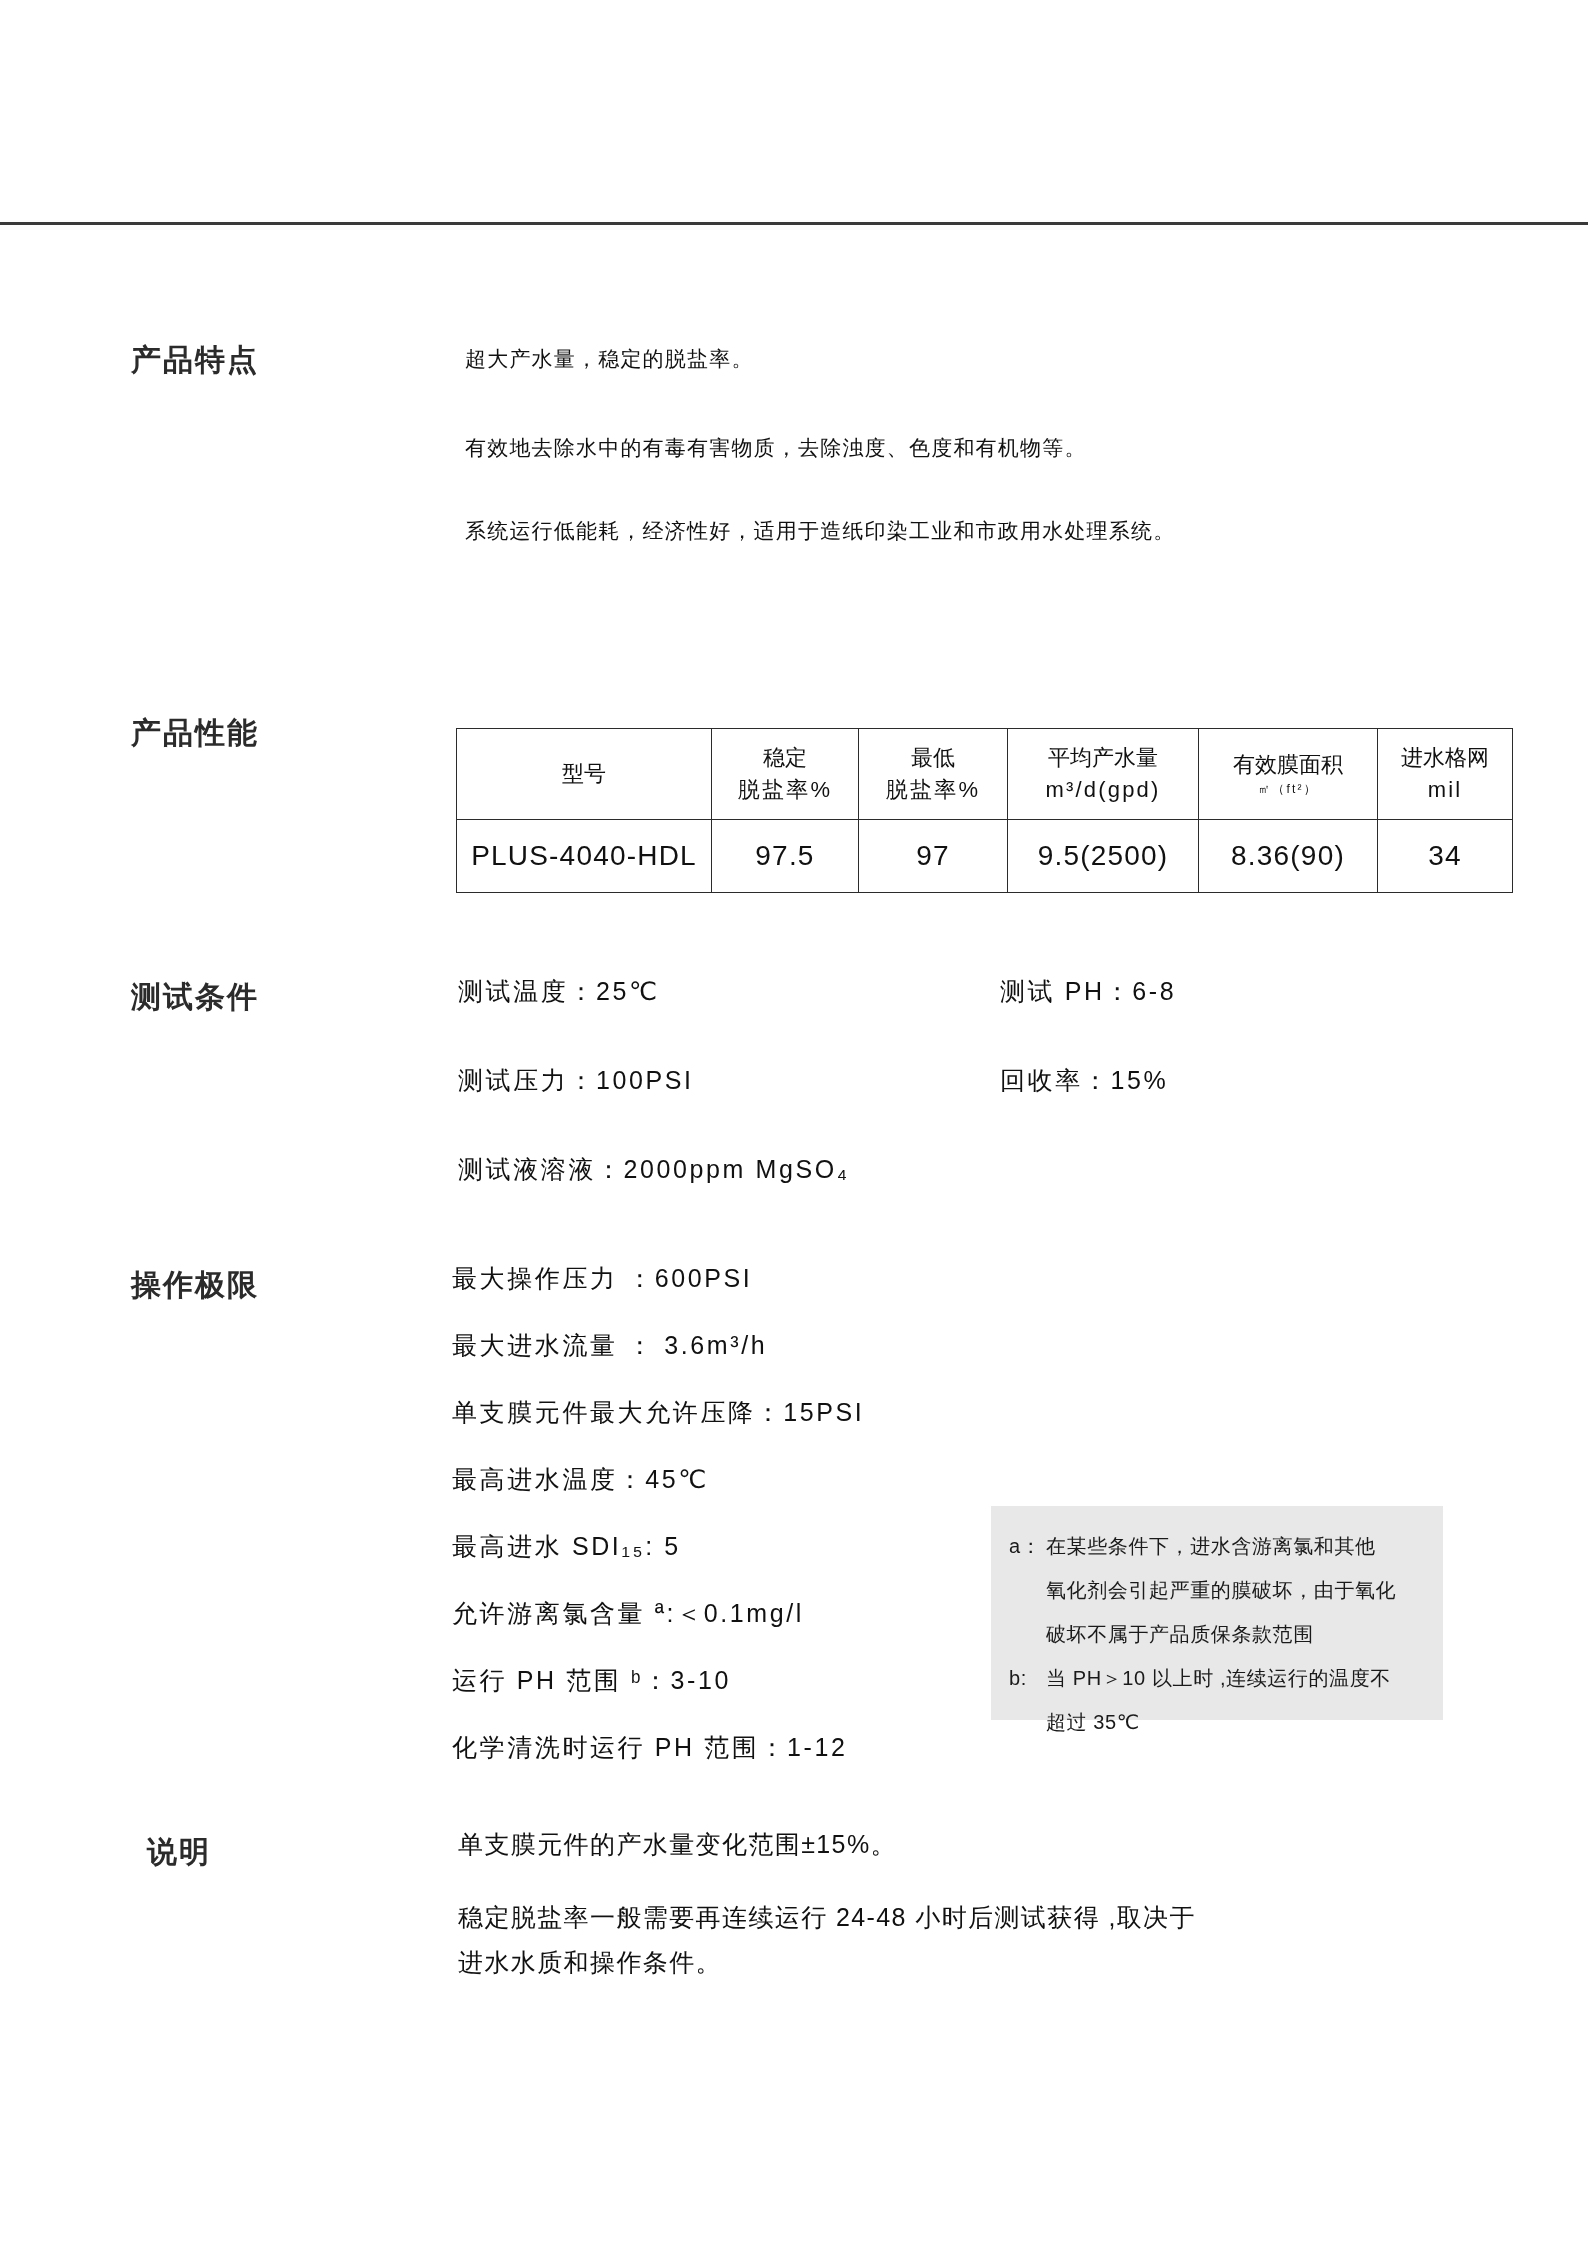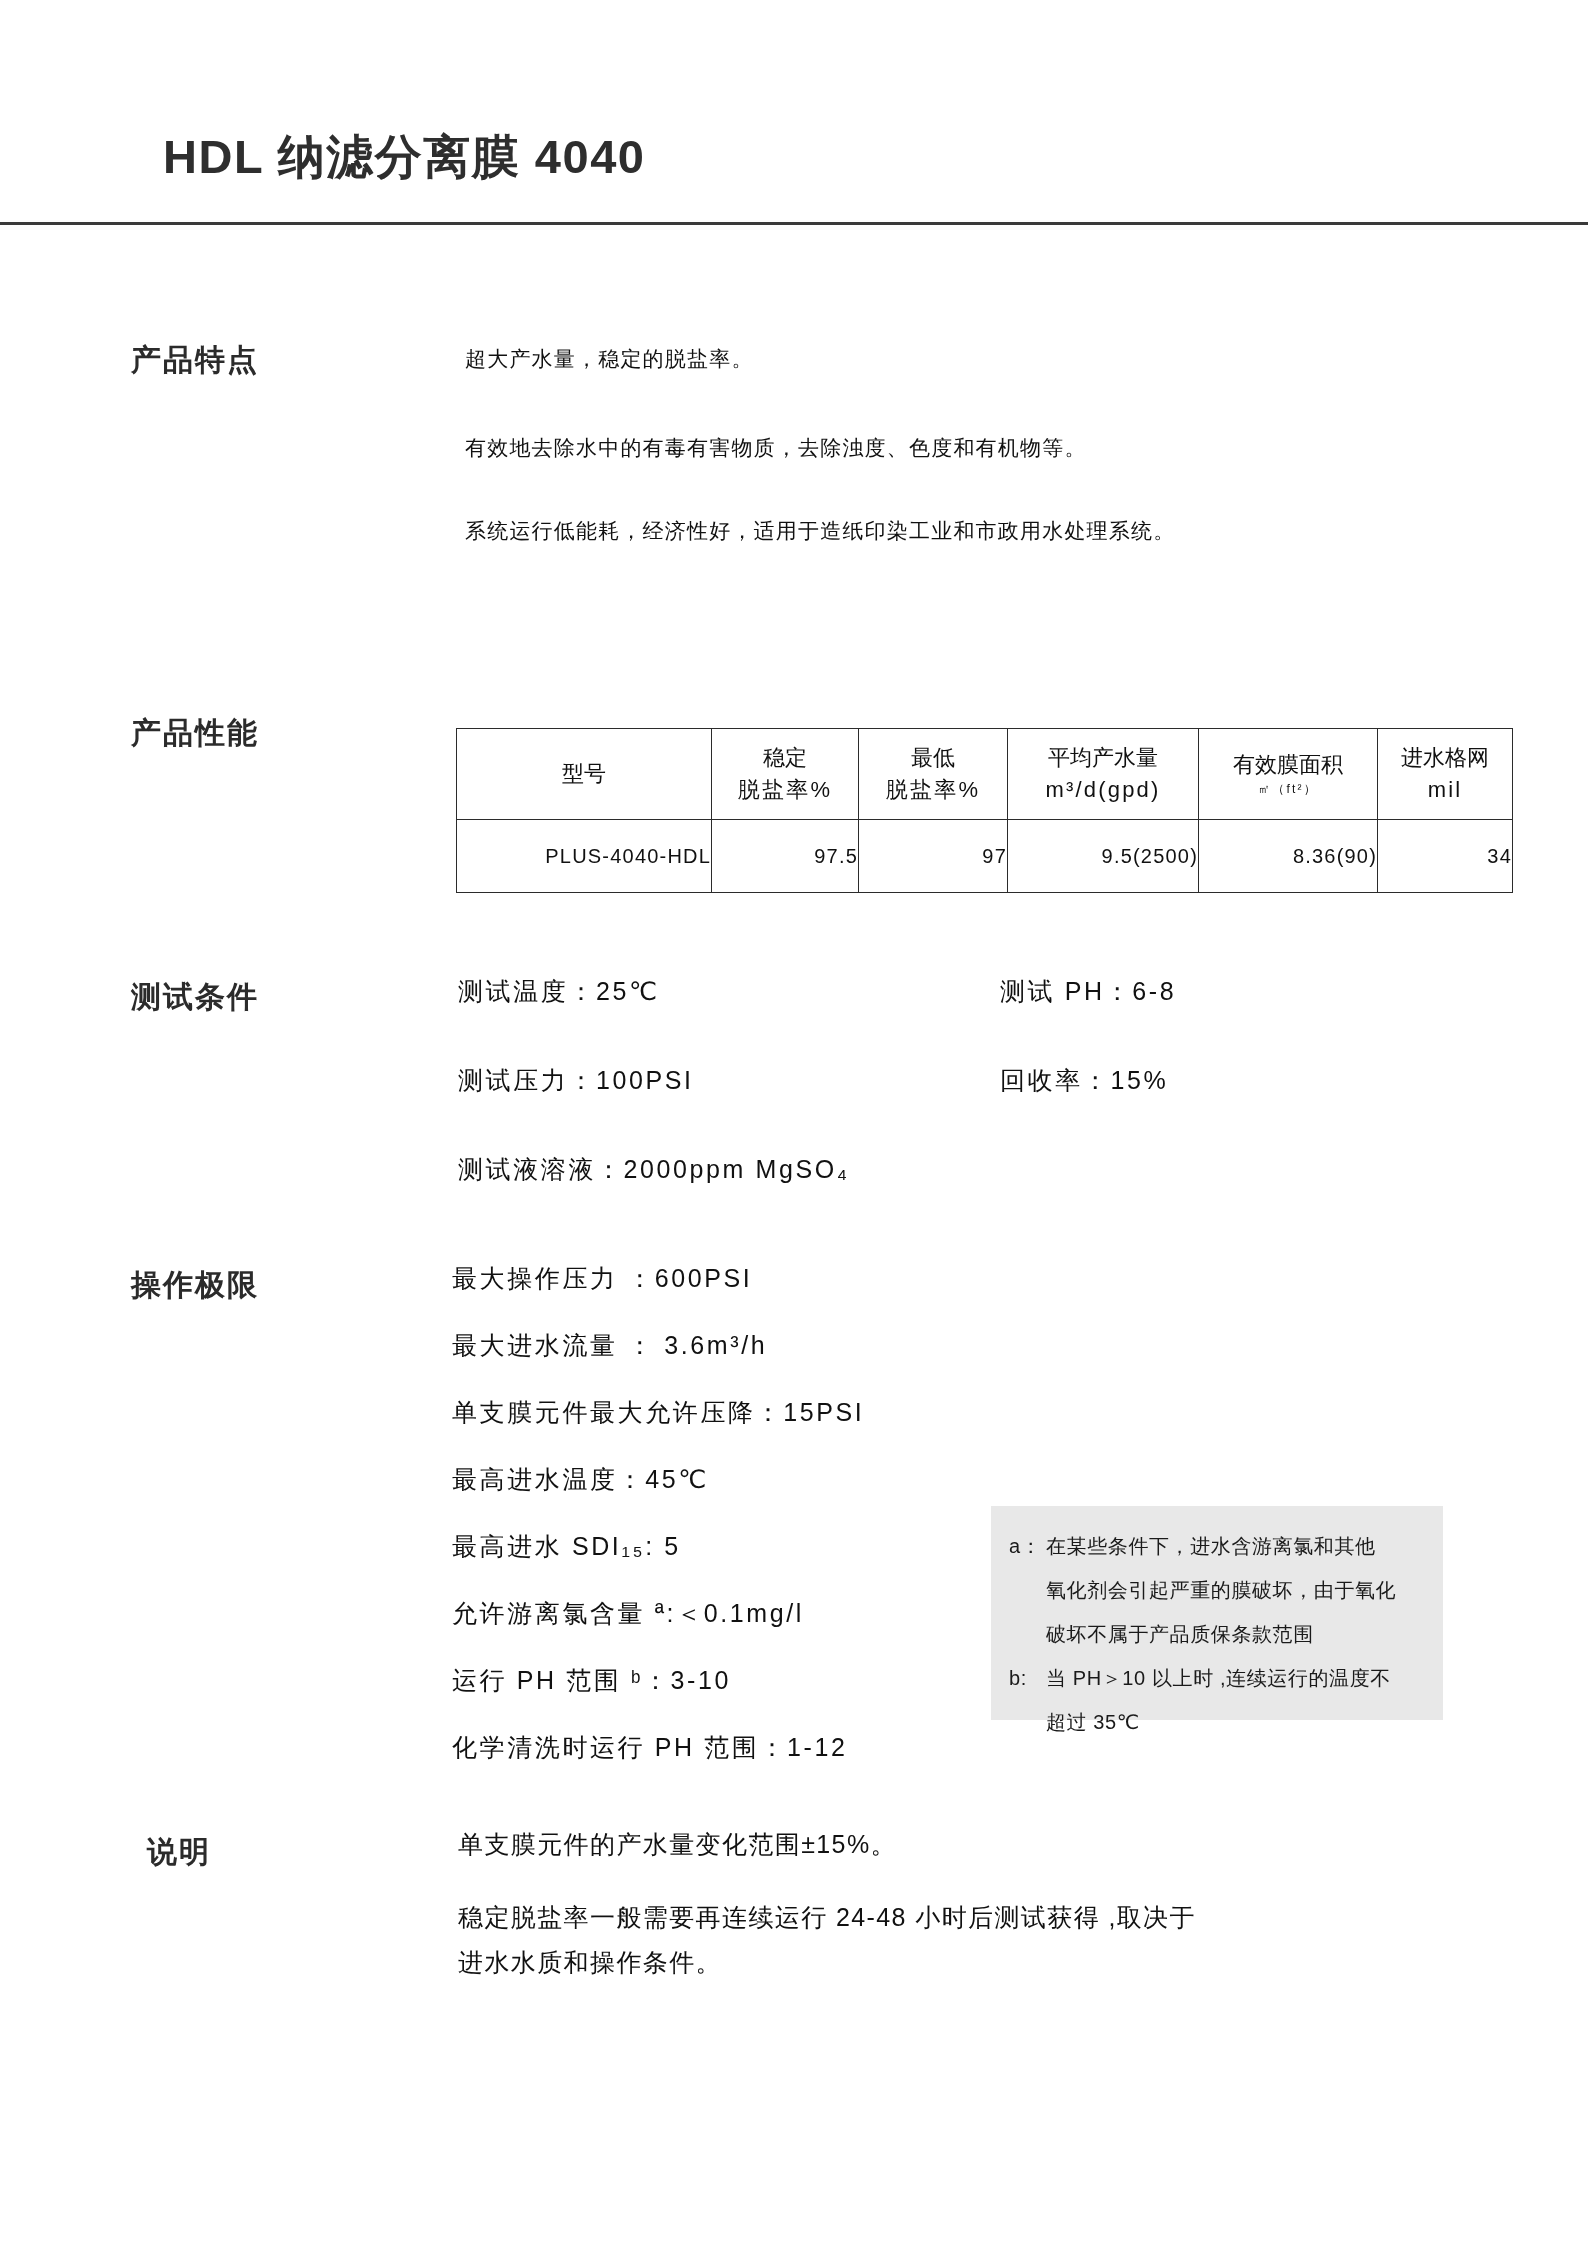--- a/index.html
+++ b/index.html
@@ -94,23 +94,22 @@
     vertical-align: middle;
     font-weight: normal;
     padding: 0;
     line-height: 1.45;
   }
   .perf-table thead th {
     height: 90px;
   }
   .perf-table tbody td {
     height: 72px;
-    font-size: 20px;
+    font-size: 28px;
     letter-spacing: 1.2px;
-    text-align: right;
   }
   .perf-table th .h2 {
     display: block;
     letter-spacing: 2.2px;
   }
   .col-model   { width: 254px; }
   .col-stable  { width: 146px; }
   .col-min     { width: 148px; }
   .col-flow    { width: 190px; }
   .col-area    { width: 178px; }
@@ -144,21 +143,20 @@
     color: #111;
     white-space: nowrap;
   }
 </style>
 </head>
 <body>
 
 <div class="page">
 
   <div class="title-block">
-    <div class="doc-title">HDL  纳滤分离膜 4040</div>
     <div class="title-rule"></div>
   </div>
 
   <div id="features">
     <div class="sec-label" style="left:131px; top:340px;">产品特点</div>
 
     <div class="body-line" style="left:465px; top:345px;">超大产水量，稳定的脱盐率。</div>
     <div class="body-line" style="left:465px; top:434px;">有效地去除水中的有毒有害物质，去除浊度、色度和有机物等。</div>
     <div class="body-line" style="left:465px; top:517px;">系统运行低能耗，经济性好，适用于造纸印染工业和市政用水处理系统。</div>
   </div>

